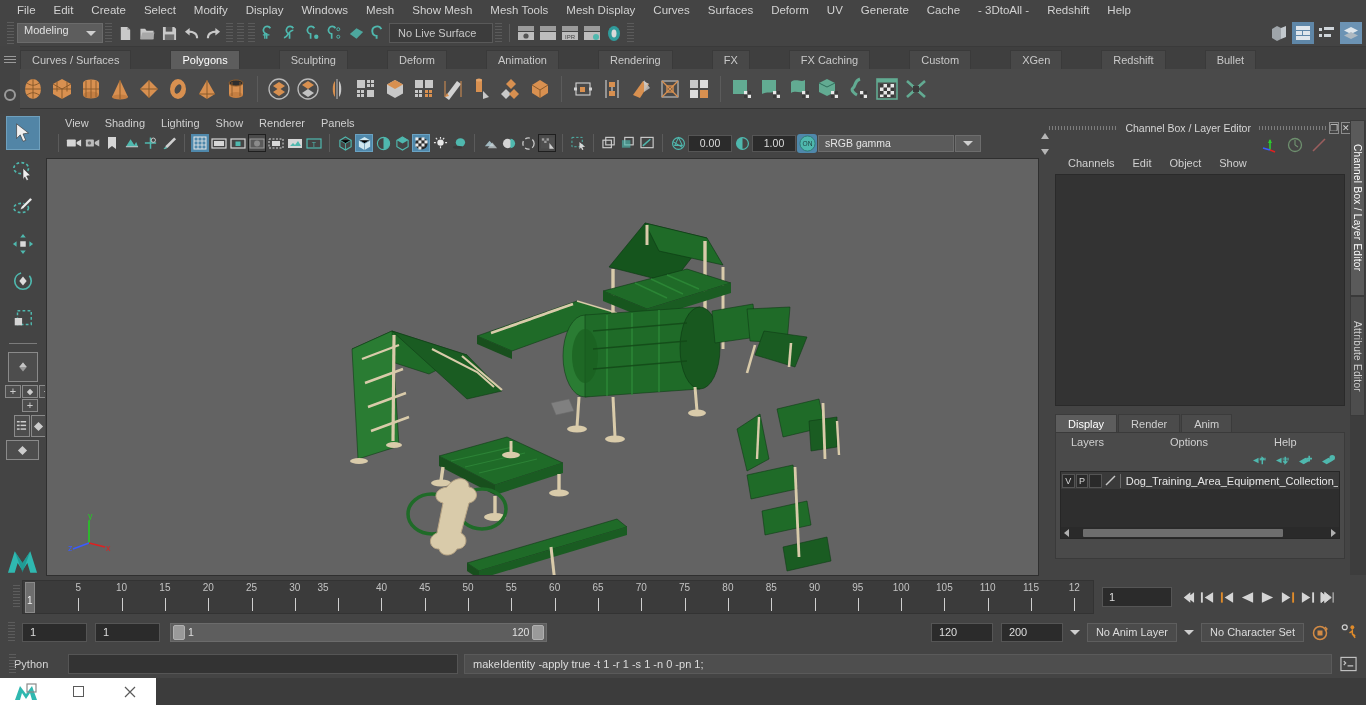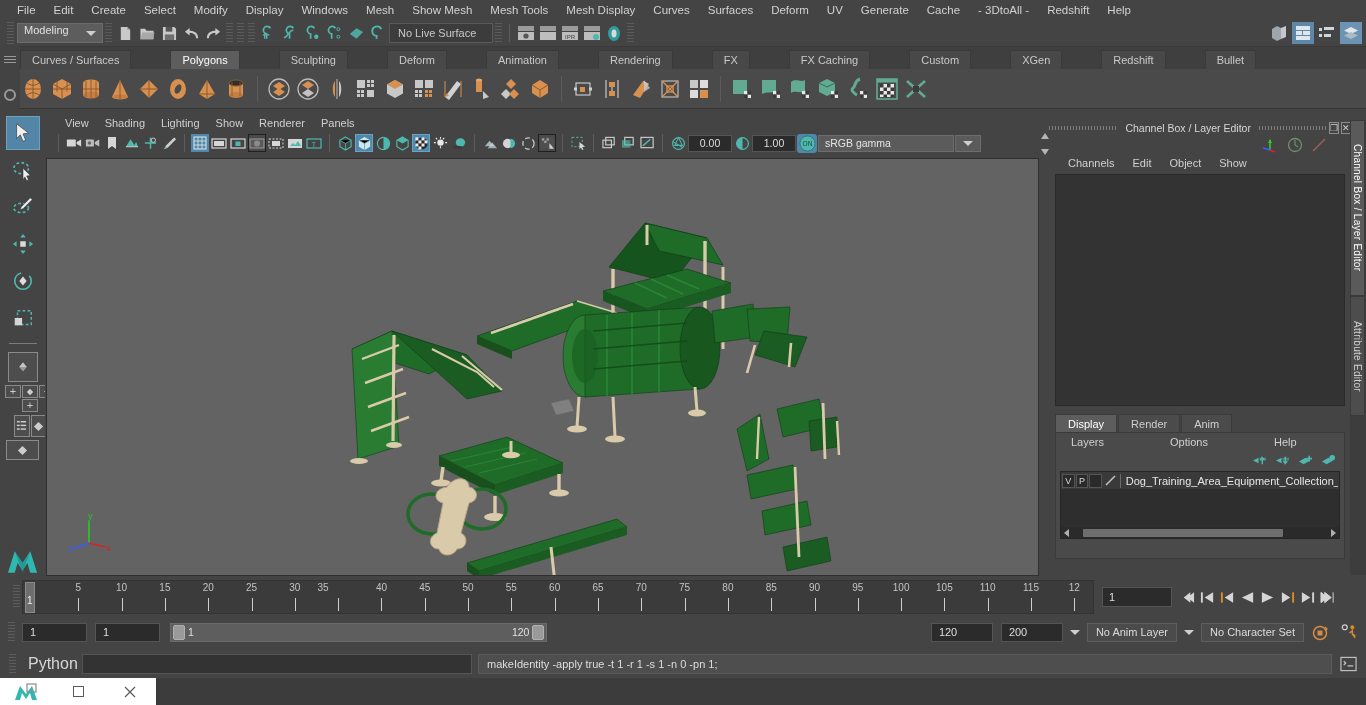--- a/index.html
+++ b/index.html
@@ -123,21 +123,21 @@
   .rfield{ height:19px;background:#2b2b2b;border:1px solid #555;color:#ddd;font-size:11px;display:flex;
            align-items:center;padding-left:7px;}
   .rangetrack{ flex:1; height:19px; background:#5e5e5e; border:1px solid #6b6b6b; position:relative; display:flex; align-items:center;}
   .rhandle{ width:12px;height:15px;background:#9a9a9a;border:1px solid #b0b0b0;border-radius:2px;}
   .ddarr{ width:16px;height:19px;display:flex;align-items:center;justify-content:center;}
   .combo{ height:19px;background:#4b4b4b;border:1px solid #5e5e5e;color:#dcdcdc;font-size:11px;display:flex;
           align-items:center;padding:0 8px;}
 
   
   .cmdline{ position:absolute; left:0; top:650px; width:1366px; height:28px; background:#444; display:flex; align-items:center; gap:6px;}
-  .cmd-lab{ font-size:16px;color:#d6d6d6; margin-left:28px; width:48px;}
+  .cmd-lab{ font-size:11px;color:#d6d6d6; margin-left:14px; width:48px;}
   .cmd-in{ width:390px;height:20px;background:#333;border:1px solid #555;}
   .cmd-out{ flex:1;height:20px;background:#4e4e4e;border:1px solid #5a5a5a;color:#dddddd;font-size:11px;
             display:flex;align-items:center;padding-left:8px;}
   .cmd-btn{ width:20px;height:20px;margin-right:8px;display:flex;align-items:center;justify-content:center;}
 
   
   .taskbar{ position:absolute; left:0; top:678px; width:1366px; height:27px; background:#3c3c3c;}
   .tb-win{ position:absolute;left:0;top:0;width:156px;height:27px;background:#ffffff;display:flex;align-items:center;}
   .tb-cell{ flex:1;height:27px;display:flex;align-items:center;justify-content:center;}
 

